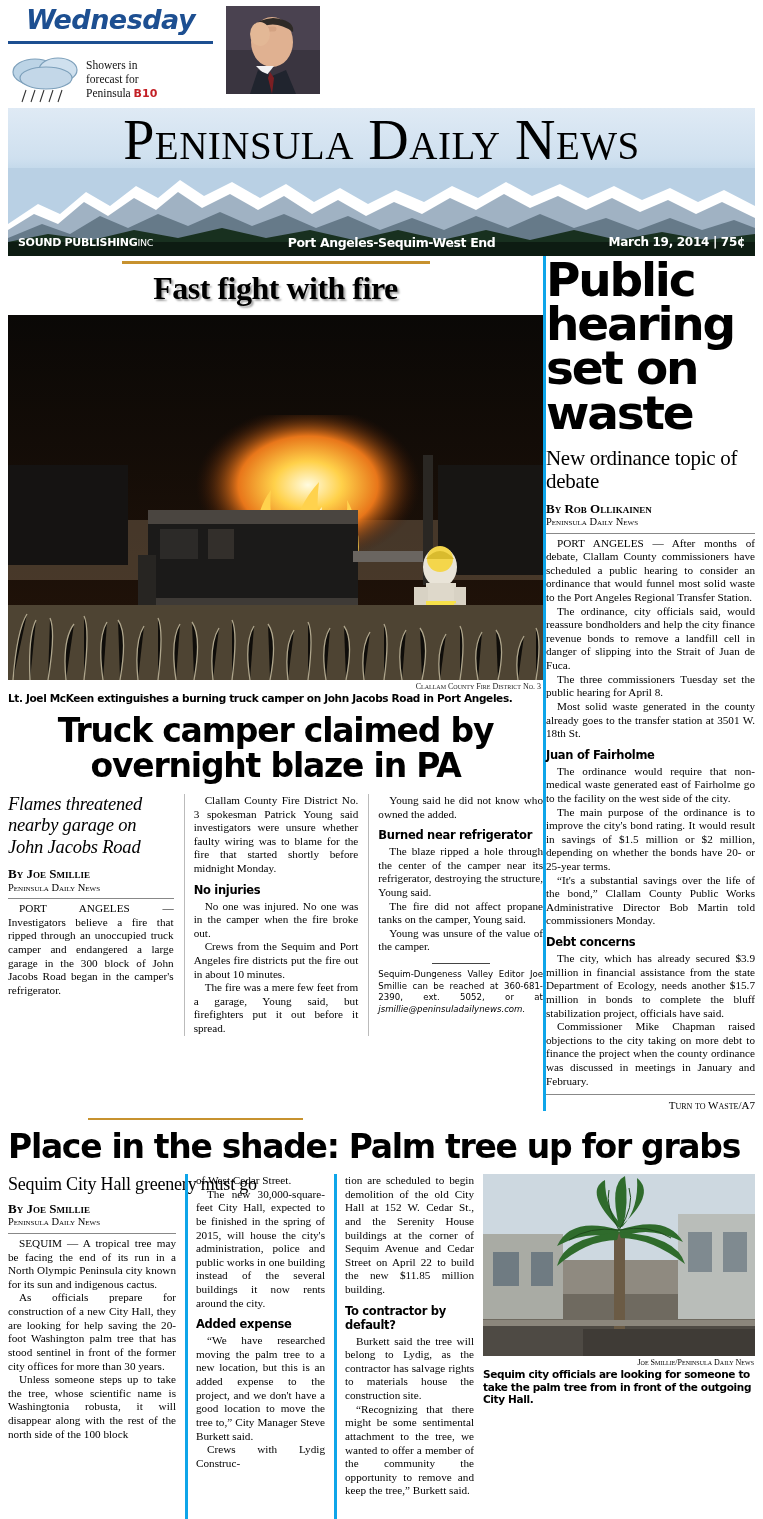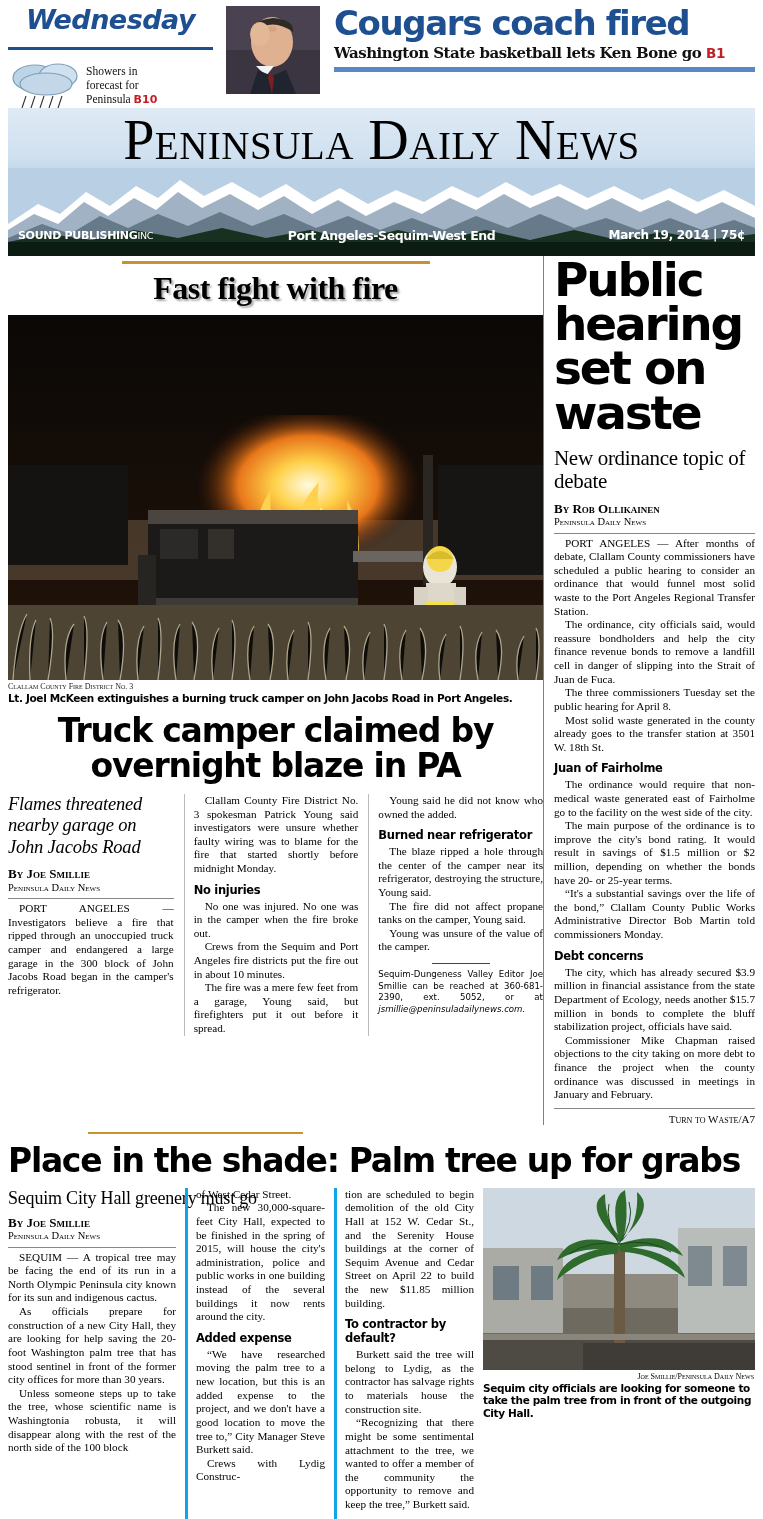--- a/index.html
+++ b/index.html
@@ -16,21 +16,21 @@
   
   .skybox { display: flex; height: 108px; padding: 6px 8px 0 8px; gap: 6px; }
   .sky-weather { width: 212px; position: relative; }
   .weekday {
     font-family: "DejaVu Sans", sans-serif;
     font-weight: bold; font-style: italic;
     font-size: 27px; color: #1d4f91;
     letter-spacing: -0.5px;
     text-align: center;
     border-bottom: 3px solid #1d4f91;
-    padding-bottom: 14px;
+    padding-bottom: 8px;
     line-height: 1.0;
     width: 205px;
   }
   .sky-wx-row { display: flex; margin-top: 6px; align-items: flex-start; }
   .cloud-ico { width: 78px; height: 58px; position: relative; flex: none; }
   .wx-text {
     font-family: "Liberation Serif", serif;
     font-size: 11.5px; line-height: 1.22; padding-top: 8px;
     color: #111;
   }
@@ -64,48 +64,48 @@
     text-align: center;
     font-family: "Liberation Serif", serif;
     font-size: 56px;
     letter-spacing: 0.5px;
     line-height: 1.0;
     padding-top: 4px;
     font-variant: small-caps;
     white-space: nowrap;
   }
   .mast-bar {
-    position: absolute; left: 0; right: 0; bottom: 8px; height: 26px;
+    position: absolute; left: 0; right: 0; bottom: 1px; height: 26px;
     display: flex; align-items: center; color: #fff;
     font-family: "DejaVu Sans", sans-serif; font-weight: bold; font-size: 11px;
     padding: 0 10px;
   }
   .mast-bar .left { width: 210px; letter-spacing: -0.3px; }
   .mast-bar .left .thin { font-weight: normal; font-size: 9.5px; }
   .mast-bar .mid { flex: 1; text-align: center; font-size: 12.5px; letter-spacing: -0.4px;}
   .mast-bar .right { width: 190px; text-align: right; font-size: 12px; letter-spacing: -0.3px;}
 
   
   .content { margin: 0 8px; position: relative; }
   .topzone { display: flex; }
   .left-pkg { width: 535px; }
-  .right-pkg { width: 212px; padding-left: 10px; border-left: 1px solid #0ea5e9; }
+  .right-pkg { width: 212px; padding-left: 0; border-left: 3px solid #0ea5e9; }
 
   .gold-rule { height: 3px; background: #c7922f; width: 308px; margin: 5px auto 0 auto; }
   .fastfight {
     text-align: center;
     font-family: "Liberation Serif", serif;
     font-weight: bold; font-size: 32px; letter-spacing: -0.5px;
     padding: 6px 0 8px 0;
     text-shadow: 2px 2px 2px rgba(0,0,0,0.35);
   }
   .firephoto { width: 535px; height: 365px; position: relative; overflow: hidden; background:#0a0807; }
   .photo-credit {
     font-family: "Liberation Serif", serif; font-variant: small-caps;
-    font-size: 8px; padding: 2px 2px 0 0; color:#222;
+    font-size: 8px; text-align: right; padding: 2px 2px 0 0; color:#222;
   }
   .photo-cap {
     font-family: "DejaVu Sans", sans-serif; font-weight: bold;
     font-size: 10.5px; letter-spacing: -0.35px; padding-top: 1px;
   }
   .bigheadline {
     text-align: center;
     font-family: "DejaVu Sans", sans-serif; font-weight: bold;
     font-size: 33px; line-height: 1.06; letter-spacing: -1.2px;
     padding: 10px 6px 6px 6px;
@@ -236,28 +236,20 @@
         <ellipse cx="46" cy="36" rx="21" ry="25" fill="#e0b191"></ellipse>
         <path d="M25 28 q20 -18 42 -2 q2 -12 -20 -14 q-22 2 -22 16z" fill="#2e2a26"></path>
         <path d="M30 30 q6 -8 18 -7" stroke="#d4a383" stroke-width="5" fill="none" stroke-linecap="round"></path>
         <ellipse cx="34" cy="28" rx="10" ry="12" fill="#e3b896"></ellipse>
         <path d="M30 60 l10 10 l8 -10 z" fill="#f2f2f4"></path>
         <path d="M24 88 l8 -24 l14 6 l14 -6 l10 24 z" fill="#20242e"></path>
         <path d="M44 66 l4 6 l-2 16 l-4 -16z" fill="#7b1f23"></path>
       </svg>
     </div>
 
-    <div class="sky-head">
-      <div class="sky-kicker">Cougars coach fired</div>
-      <div class="sky-deck">
-        <span>Washington State basketball lets Ken Bone go</span>
-        <span class="pg">B1</span>
-      </div>
-      <div class="sky-rule"></div>
-    </div>
   </div>
 
   <div class="masthead">
     <div class="mast-sky"></div>
     <div class="mountains">
       <svg width="747" height="88" viewBox="0 0 747 88" preserveAspectRatio="none">
         <rect width="747" height="88" fill="#b9d0e4"></rect>
         <path d="M0 56 L30 36 L52 46 L78 24 L102 38 L128 18 L150 30 L172 12 L196 28 L224 14 L252 30 L278 16 L306 34 L332 20 L360 36 L388 22 L416 34 L444 18 L470 30 L498 14 L524 28 L552 16 L580 30 L606 18 L634 32 L662 20 L690 34 L716 22 L747 38 L747 88 L0 88Z" fill="#ffffff"></path>
         <path d="M0 62 L26 46 L50 56 L76 34 L100 48 L126 30 L148 42 L170 24 L194 40 L222 26 L250 42 L276 28 L304 46 L330 32 L358 48 L386 34 L414 46 L442 30 L468 42 L496 26 L522 40 L550 28 L578 42 L604 30 L632 44 L660 32 L688 46 L714 34 L747 50 L747 88 L0 88Z" fill="#8fa4b8" opacity="0.85"></path>
         <path d="M0 70 L34 56 L62 66 L92 48 L120 60 L150 46 L180 58 L212 44 L244 58 L276 46 L308 60 L340 48 L372 62 L404 50 L436 62 L468 48 L500 60 L532 46 L566 60 L598 50 L630 62 L662 50 L694 62 L726 52 L747 60 L747 88 L0 88Z" fill="#5f7383" opacity="0.9"></path>

